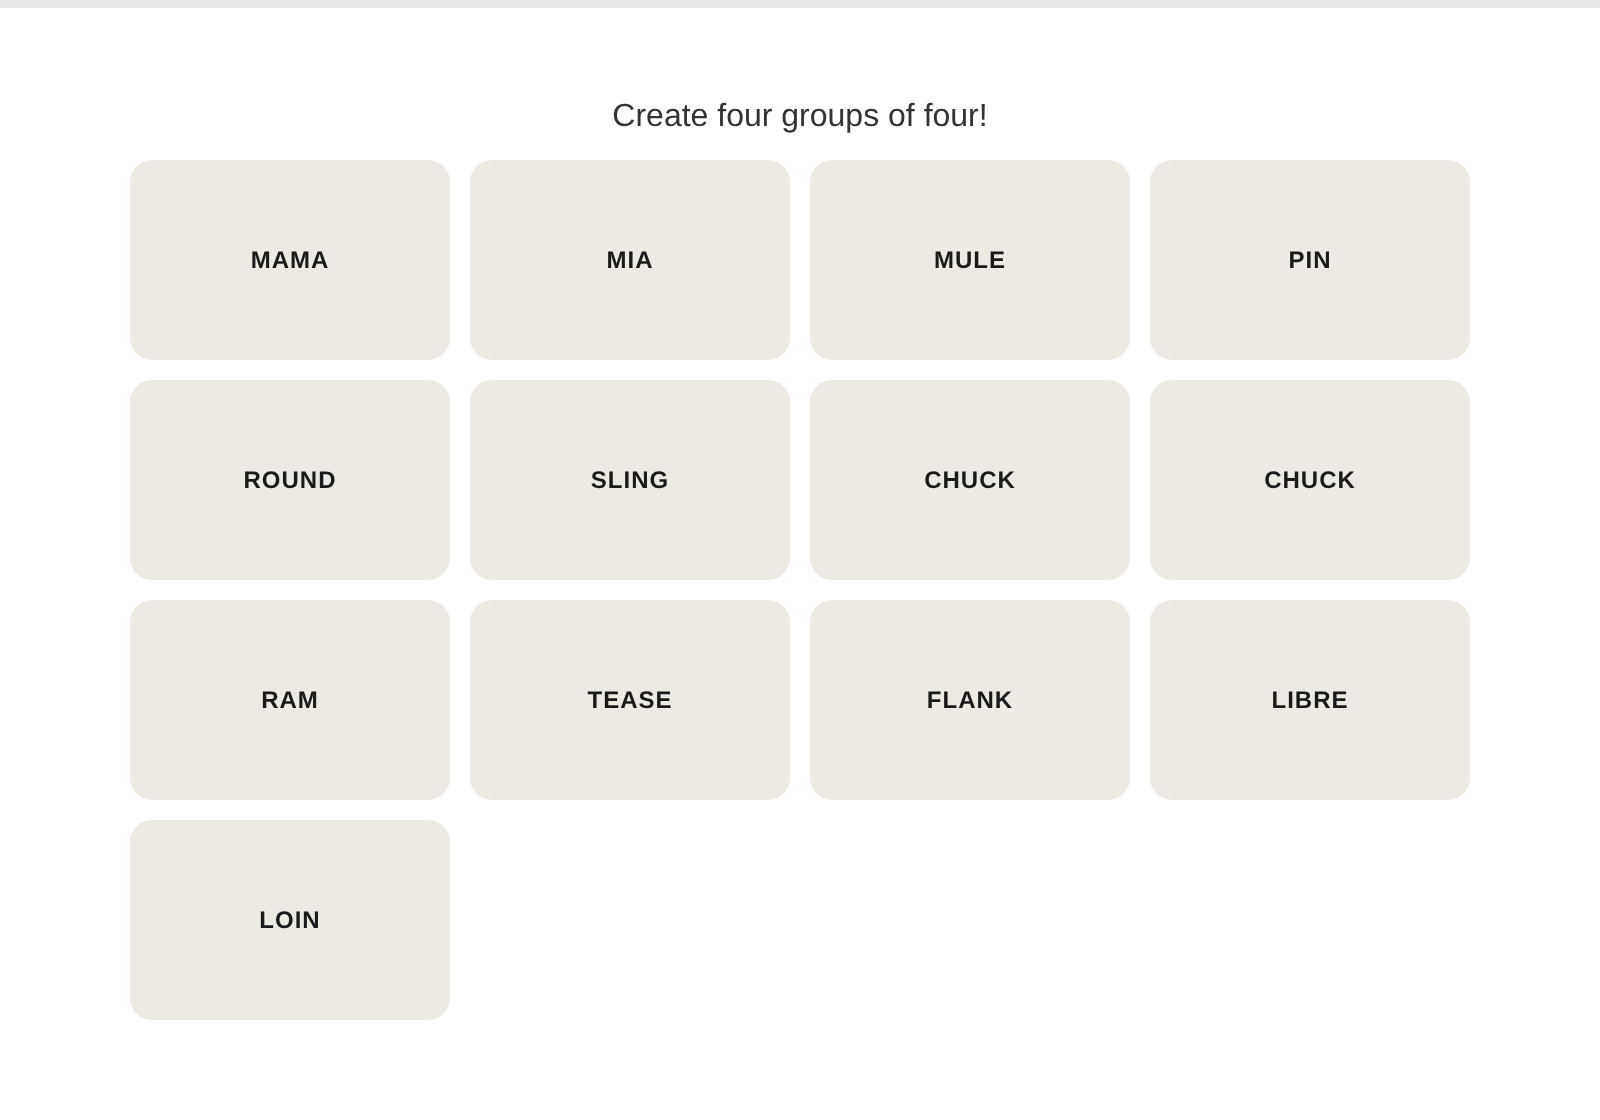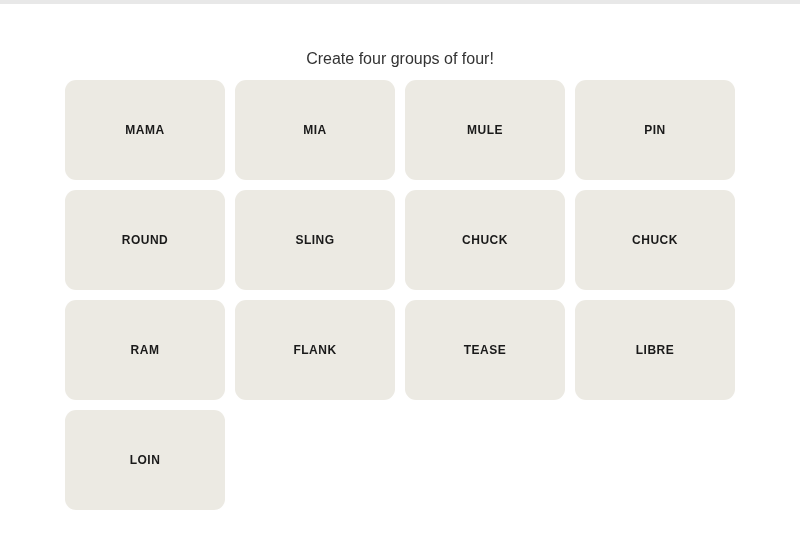--- a/index.html
+++ b/index.html
@@ -68,17 +68,17 @@
 <div class="grid">
     <div class="tile">MAMA</div>
     <div class="tile">MIA</div>
     <div class="tile">MULE</div>
     <div class="tile">PIN</div>
     <div class="tile">ROUND</div>
     <div class="tile">SLING</div>
     <div class="tile">CHUCK</div>
     <div class="tile">CHUCK</div>
     <div class="tile">RAM</div>
+    <div class="tile">TEASE</div>
     <div class="tile">FLANK</div>
-    <div class="tile">TEASE</div>
     <div class="tile">LIBRE</div>
     <div class="tile">LOIN</div>
   </div>
 
 </body></html>

